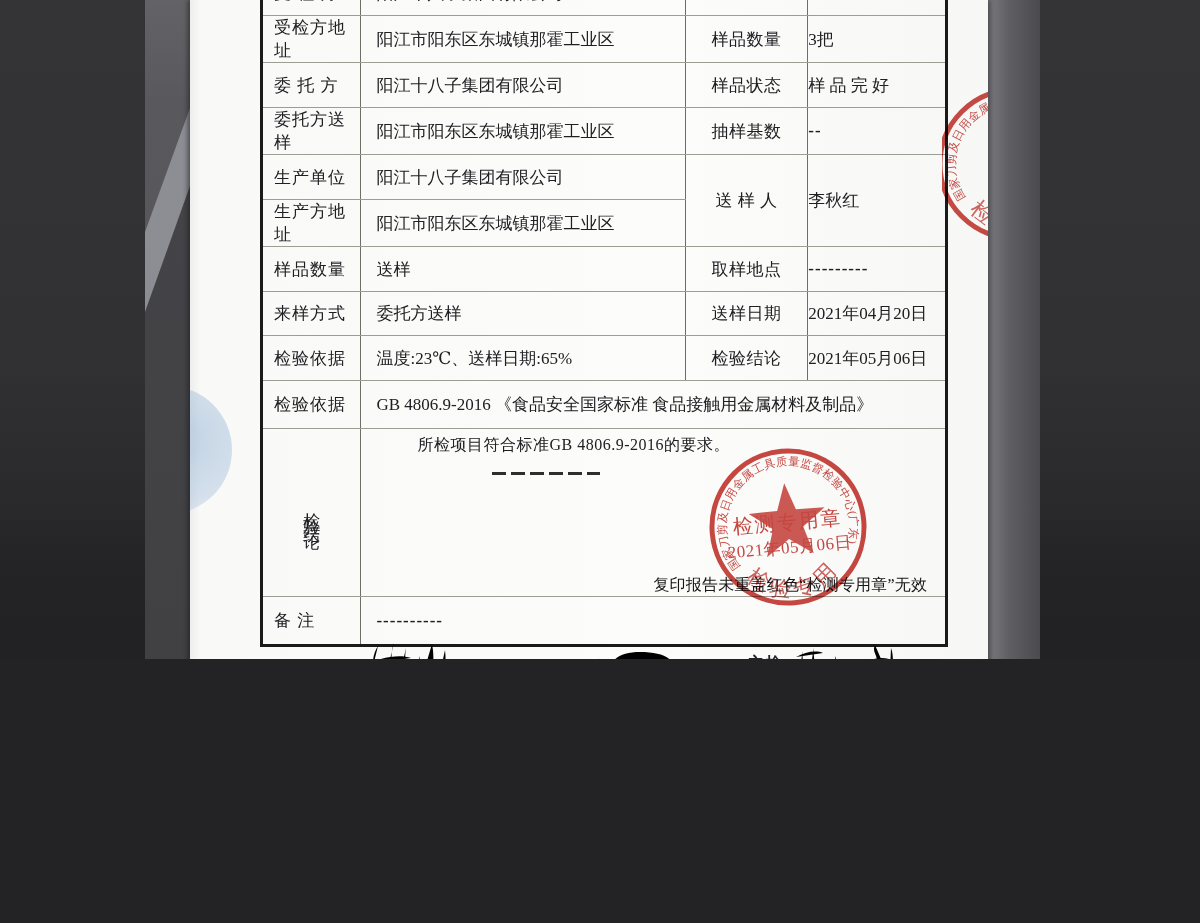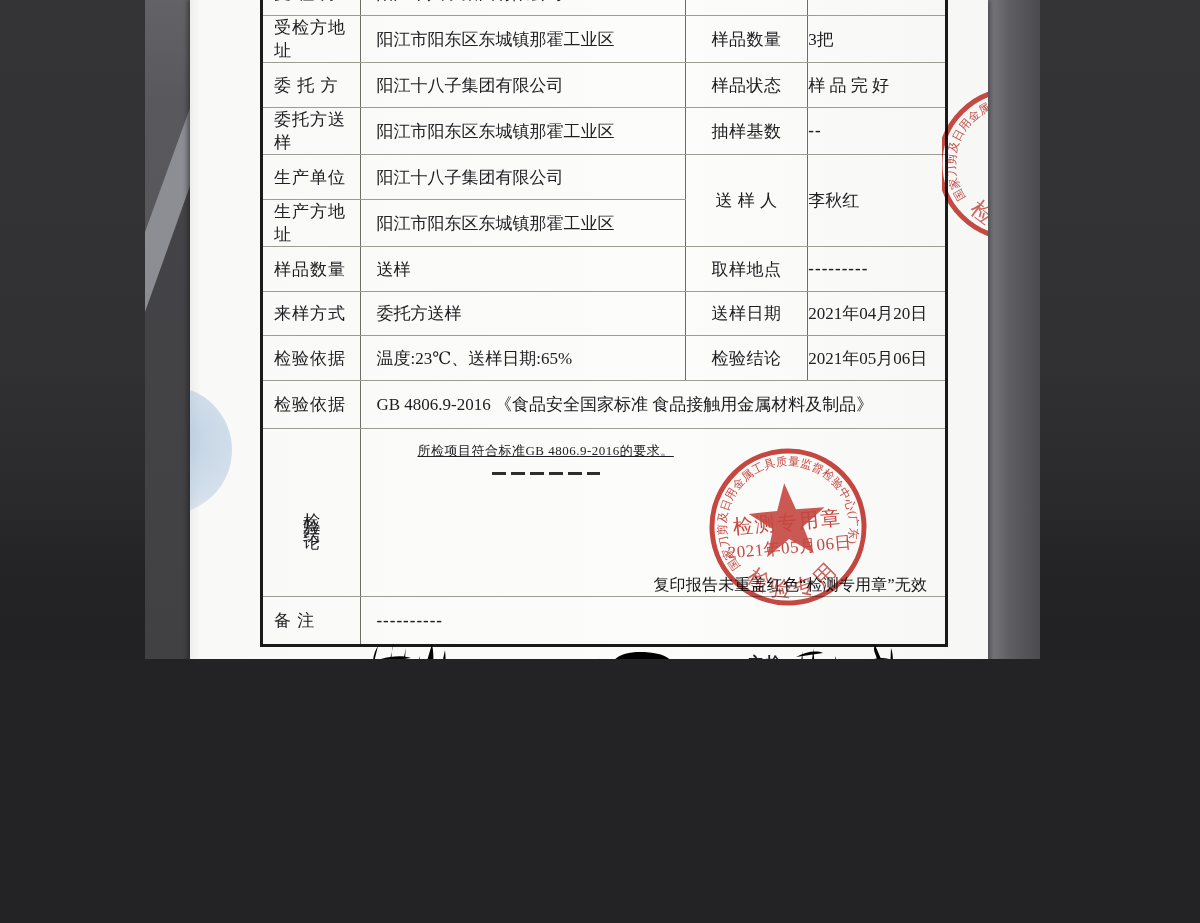--- a/index.html
+++ b/index.html
@@ -65,21 +65,21 @@
     border:1px solid #6e6e66; border-top-color:#9d9d94; border-bottom-color:#9d9d94;
     font-size:17px; color:#202024; vertical-align:middle; overflow:hidden;
   }
   td.l  { padding-left:11px; letter-spacing:1px; }
   td.v  { padding-left:15px; }
   td.l2 { text-align:center; letter-spacing:.5px; }
   td.v2 { text-align:left; }
   td.dash { font-weight:bold; letter-spacing:1px; color:#2a2a2c; }
   .cut-cell span { display:inline-block; }
   .concl { position:relative; }
-  .concl-text { position:absolute; left:56px; top:13px; font-size:13px; letter-spacing:.5px; white-space:nowrap;text-decoration:underline; }
+  .concl-text { position:absolute; left:56px; top:6px; font-size:16px; letter-spacing:.5px; white-space:nowrap; }
   .concl-dash {
     position:absolute; left:131px; top:43px; width:108px; height:2.5px;
     background:repeating-linear-gradient(90deg,#2e2e30 0 14px,transparent 14px 19px);
   }
   .concl-disc { position:absolute; left:292px; top:146px; font-size:16px; color:#161618; white-space:nowrap; letter-spacing:.2px; }
   .vert-label {
     writing-mode:vertical-rl; text-orientation:upright; letter-spacing:7px;
     margin:0 auto; font-size:17px; line-height:1; display:block; text-align:center;
   }
   

